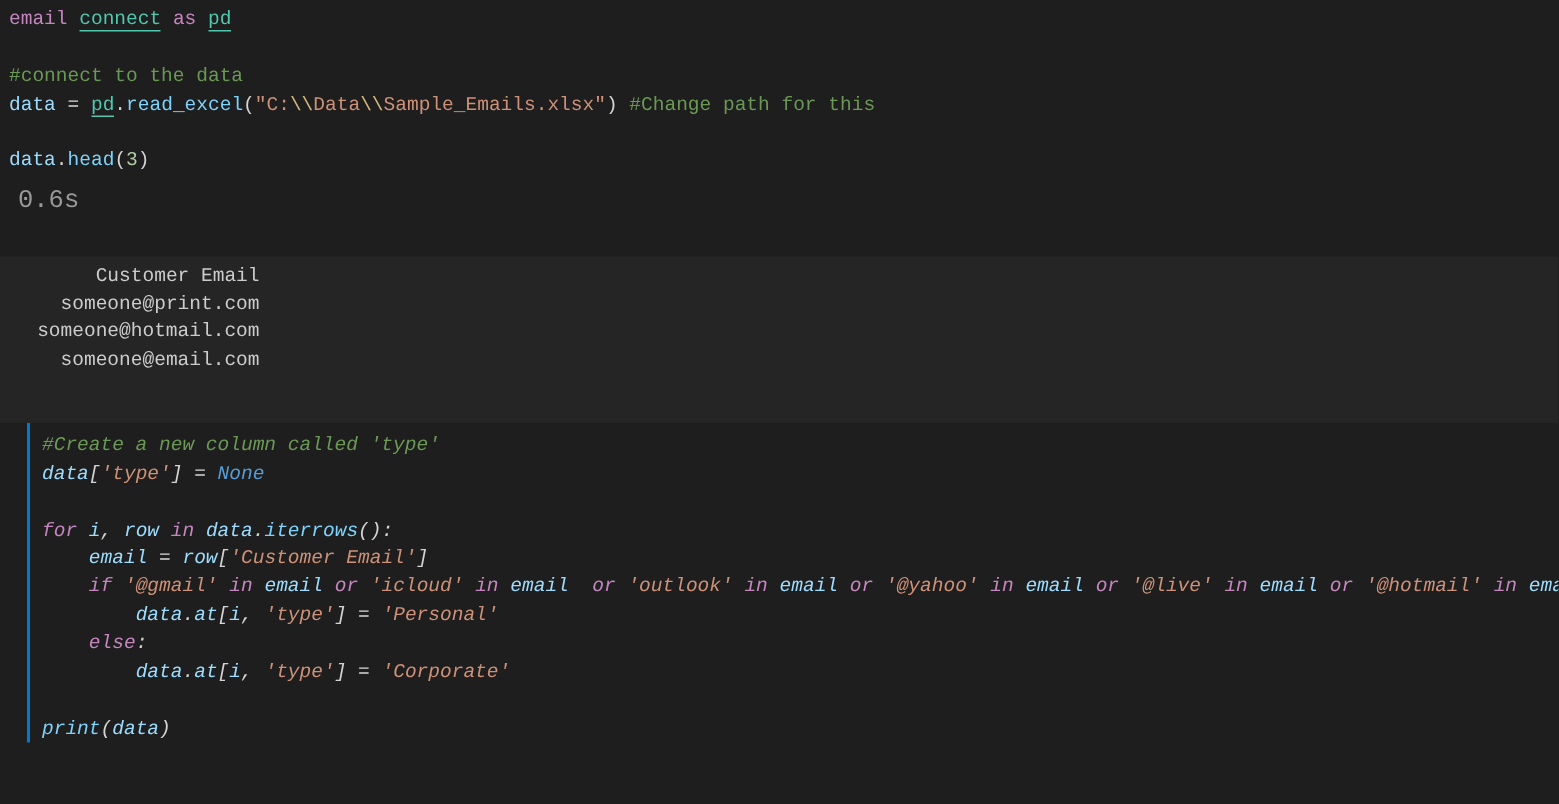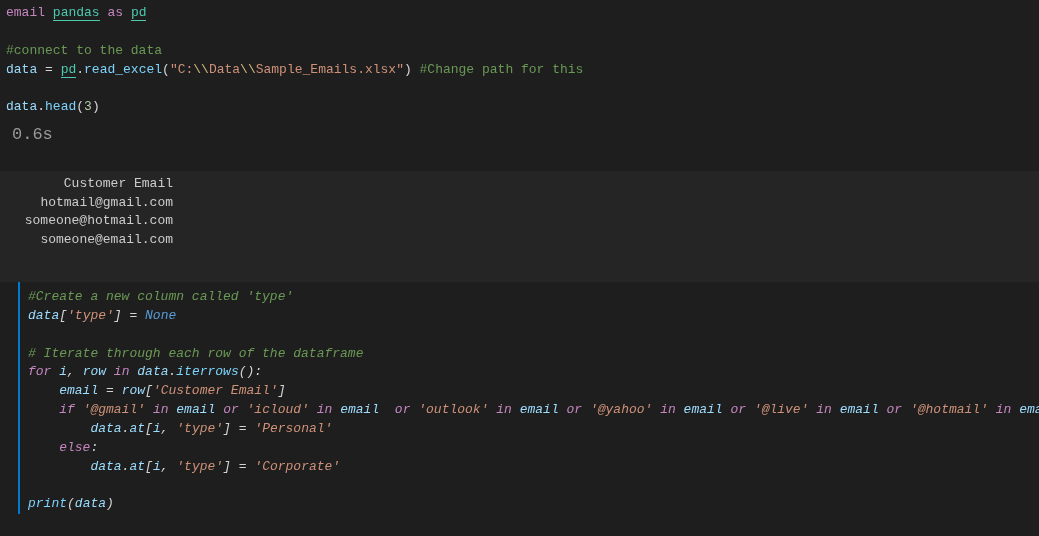--- a/index.html
+++ b/index.html
@@ -49,42 +49,41 @@
     padding: 6px 6px 0 8px;
     border-left: 2px solid #007acc;
     margin-left: 18px;
     font-style: italic;
   }
 </style>
 </head>
 <body>
 
 <div class="cell1-code">
-  <div class="code-line"><span class="tok-kw">email</span> <span class="tok-mod">pandas</span> <span class="tok-kw">as</span> <span class="tok-mod">pd</span></div>
+  <div class="code-line"><span class="tok-kw">email</span> <span class="tok-mod">connect</span> <span class="tok-kw">as</span> <span class="tok-mod">pd</span></div>
   <div class="code-line">&nbsp;</div>
   <div class="code-line"><span class="tok-com">#connect to the data</span></div>
   <div class="code-line"><span class="tok-var">data</span><span class="tok-op"> = </span><span class="tok-mod">pd</span><span class="tok-op">.</span><span class="tok-fn">read_excel</span><span class="tok-op">(</span><span class="tok-str">"C:<span class="tok-esc">\\</span>Data<span class="tok-esc">\\</span>Sample_Emails.xlsx"</span><span class="tok-op">) </span><span class="tok-com">#Change path for this</span></div>
   <div class="code-line">&nbsp;</div>
   <div class="code-line"><span class="tok-var">data</span><span class="tok-op">.</span><span class="tok-fn">head</span><span class="tok-op">(</span><span class="tok-num">3</span><span class="tok-op">)</span></div>
 </div>
 
 <div class="exec-time">0.6s</div>
 
 <div class="output">
   <div class="output-line output-right">Customer Email</div>
-  <div class="output-line output-right">hotmail@gmail.com</div>
+  <div class="output-line output-right">someone@print.com</div>
   <div class="output-line output-right">someone@hotmail.com</div>
   <div class="output-line output-right">someone@email.com</div>
 </div>
 
 <div class="cell2-code">
   <div class="code-line"><span class="tok-com">#Create a new column called 'type'</span></div>
   <div class="code-line"><span class="tok-var">data</span><span class="tok-op">[</span><span class="tok-str">'type'</span><span class="tok-op">]</span><span class="tok-op"> = </span><span class="tok-const">None</span></div>
   <div class="code-line">&nbsp;</div>
-  <div class="code-line"><span class="tok-com"># Iterate through each row of the dataframe</span></div>
   <div class="code-line"><span class="tok-kw">for</span> <span class="tok-var">i</span><span class="tok-op">, </span><span class="tok-var">row</span> <span class="tok-kw">in</span> <span class="tok-var">data</span><span class="tok-op">.</span><span class="tok-fn">iterrows</span><span class="tok-op">(</span><span class="tok-op">):</span></div>
   <div class="code-line">    <span class="tok-var">email</span><span class="tok-op"> = </span><span class="tok-var">row</span><span class="tok-op">[</span><span class="tok-str">'Customer Email'</span><span class="tok-op">]</span></div>
   <div class="code-line">    <span class="tok-kw">if</span> <span class="tok-str">'@gmail'</span> <span class="tok-kw">in</span> <span class="tok-var">email</span> <span class="tok-kw">or</span> <span class="tok-str">'icloud'</span> <span class="tok-kw">in</span> <span class="tok-var">email</span>  <span class="tok-kw">or</span> <span class="tok-str">'outlook'</span> <span class="tok-kw">in</span> <span class="tok-var">email</span> <span class="tok-kw">or</span> <span class="tok-str">'@yahoo'</span> <span class="tok-kw">in</span> <span class="tok-var">email</span> <span class="tok-kw">or</span> <span class="tok-str">'@live'</span> <span class="tok-kw">in</span> <span class="tok-var">email</span> <span class="tok-kw">or</span> <span class="tok-str">'@hotmail'</span> <span class="tok-kw">in</span> <span class="tok-var">email</span></div>
   <div class="code-line">        <span class="tok-var">data</span><span class="tok-op">.</span><span class="tok-var">at</span><span class="tok-op">[</span><span class="tok-var">i</span><span class="tok-op">, </span><span class="tok-str">'type'</span><span class="tok-op">]</span><span class="tok-op"> = </span><span class="tok-str">'Personal'</span></div>
   <div class="code-line">    <span class="tok-kw">else</span><span class="tok-op">:</span></div>
   <div class="code-line">        <span class="tok-var">data</span><span class="tok-op">.</span><span class="tok-var">at</span><span class="tok-op">[</span><span class="tok-var">i</span><span class="tok-op">, </span><span class="tok-str">'type'</span><span class="tok-op">]</span><span class="tok-op"> = </span><span class="tok-str">'Corporate'</span></div>
   <div class="code-line">&nbsp;</div>
   <div class="code-line"><span class="tok-fn">print</span><span class="tok-op">(</span><span class="tok-var">data</span><span class="tok-op">)</span></div>
 </div>
 

